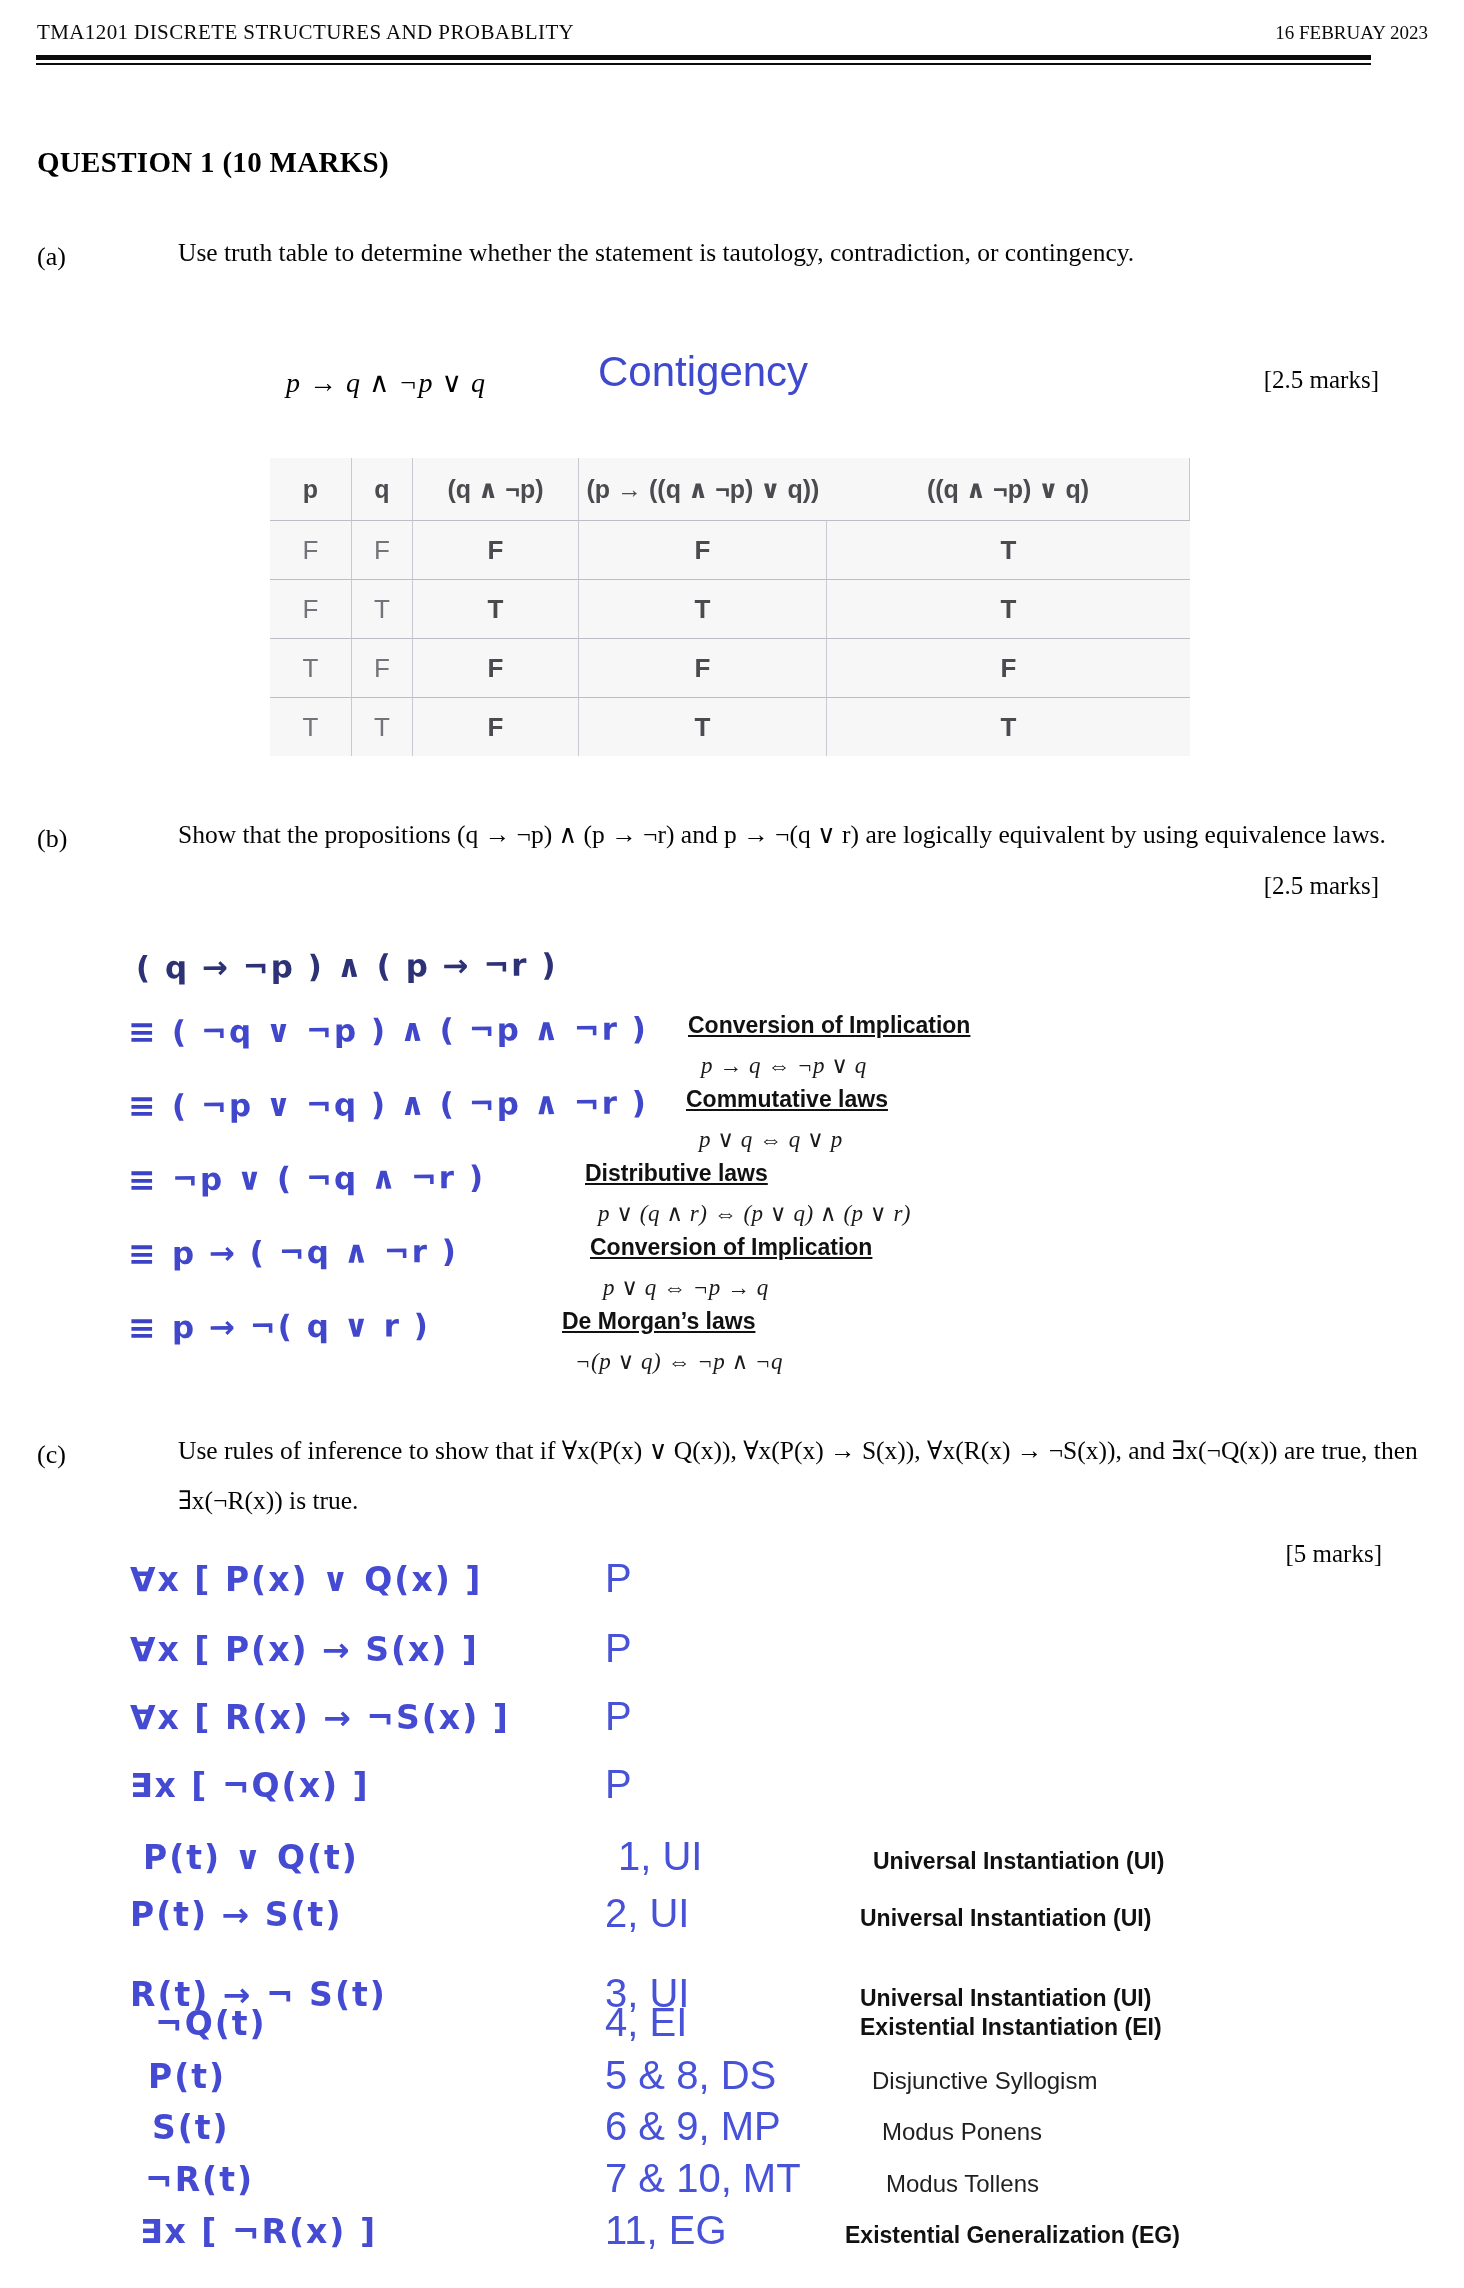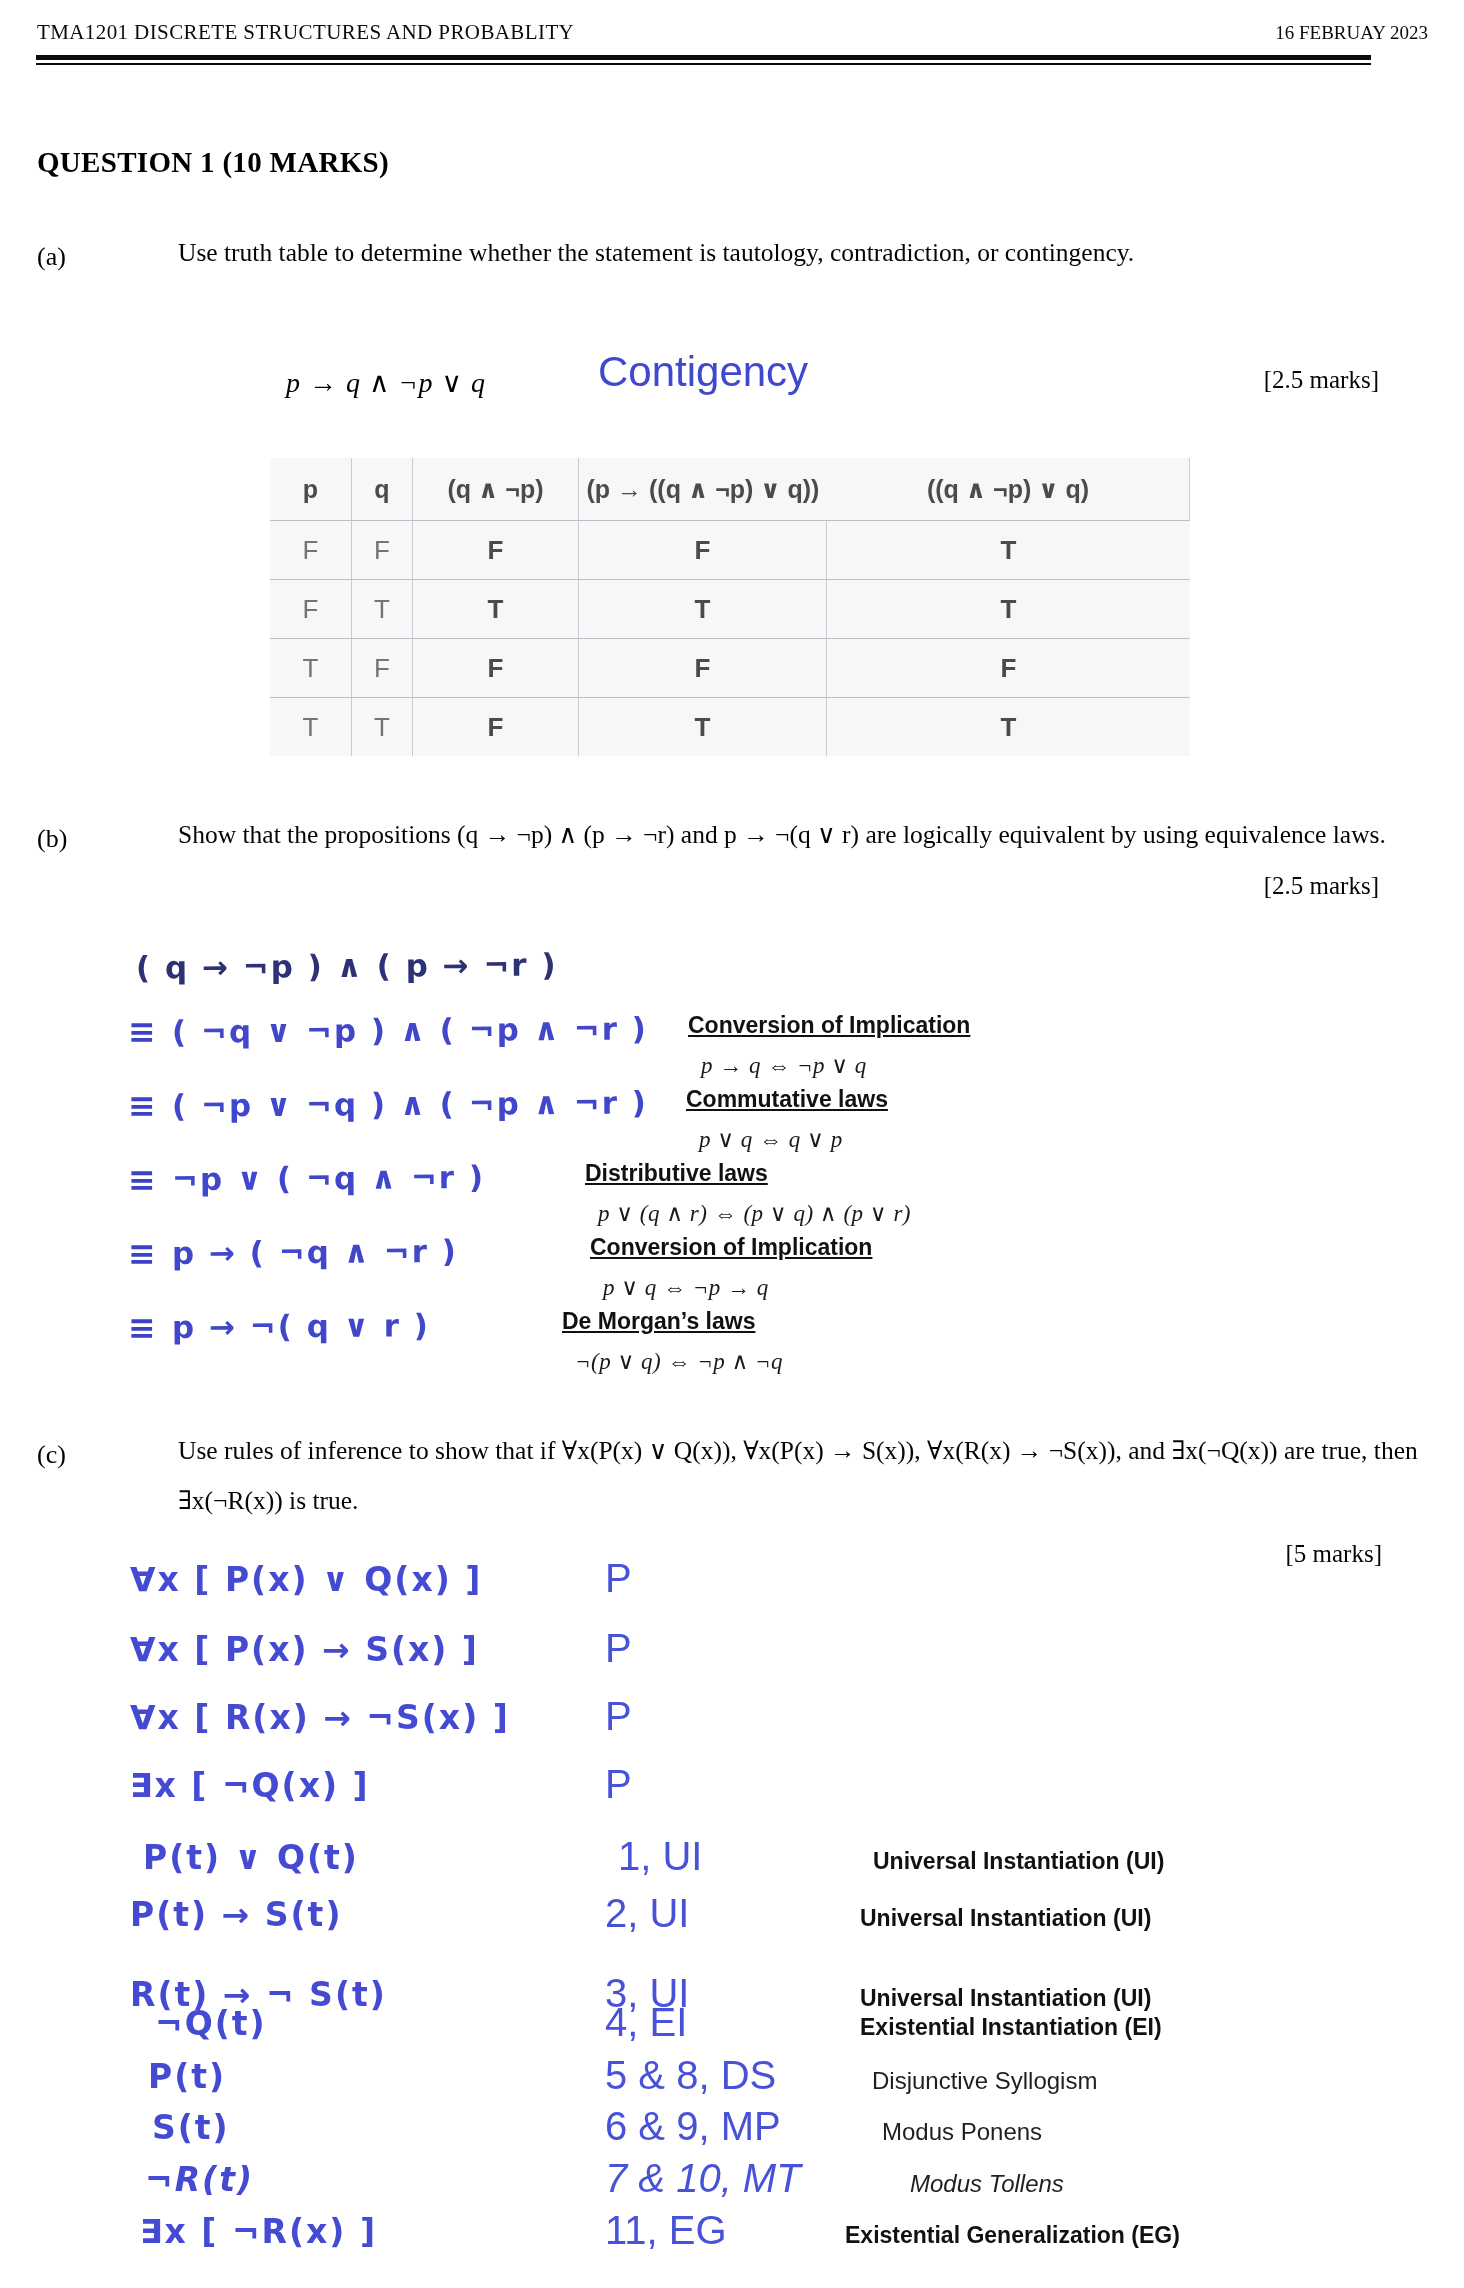--- a/index.html
+++ b/index.html
@@ -199,24 +199,24 @@
   <div class="prow" style="top:2057px;">
     <span class="pf hand" style="margin-left:18px;">P(t)</span>
     <span class="pr">5 &amp; 8, DS</span>
     <span class="prule r" style="left:742px;">Disjunctive Syllogism</span>
   </div>
   <div class="prow" style="top:2108px;">
     <span class="pf hand" style="margin-left:22px;">S(t)</span>
     <span class="pr">6 &amp; 9, MP</span>
     <span class="prule r" style="left:752px;">Modus Ponens</span>
   </div>
-  <div class="prow" style="top:2160px;font-style:italic;">
+  <div class="prow" style="top:2160px;">
     <span class="pf hand" style="margin-left:15px;">¬R(t)</span>
     <span class="pr">7 &amp; 10, MT</span>
-    <span class="prule r" style="left:756px;margin-left:24px;">Modus Tollens</span>
+    <span class="prule r" style="left:756px;">Modus Tollens</span>
   </div>
   <div class="prow" style="top:2212px;">
     <span class="pf hand" style="margin-left:10px;">∃x [ ¬R(x) ]</span>
     <span class="pr">11, EG</span>
     <span class="prule b" style="left:715px;">Existential Generalization (EG)</span>
   </div>
 
 </div>
 
 </body></html>

